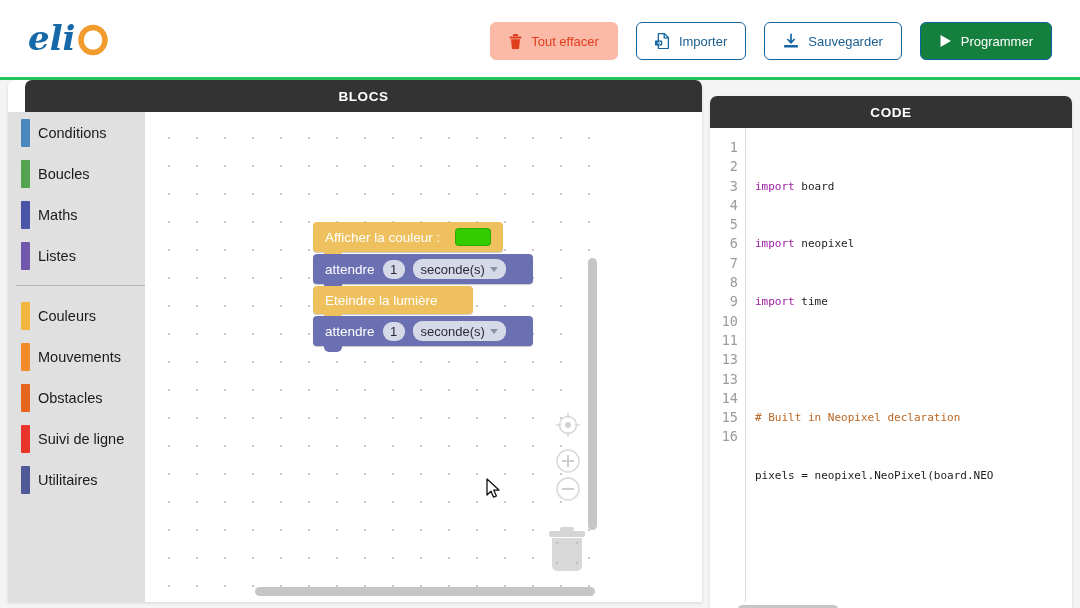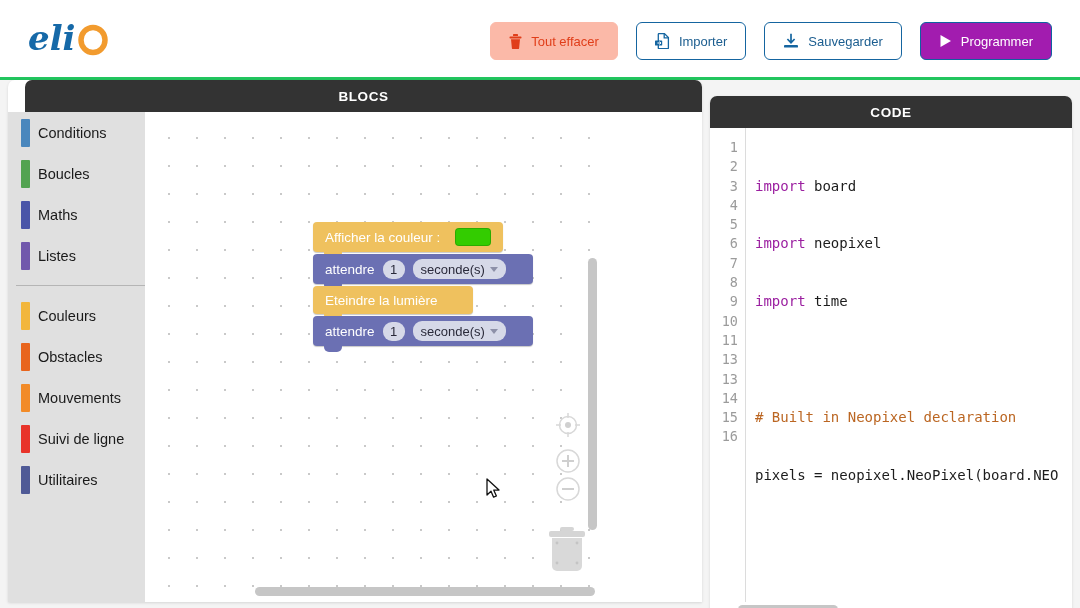--- a/index.html
+++ b/index.html
@@ -24,21 +24,21 @@
     display: flex; align-items: center; gap: 18px;
   }
   .btn {
     display: flex; align-items: center; justify-content: center; gap: 9px;
     height: 38px; padding: 0 18px;
     border-radius: 6px; font-size: 13px; cursor: pointer;
     white-space: nowrap; border: 1.6px solid transparent; background: #fff;
   }
   .btn-clear { background: #fbb9a8; color: #e03e1a; border-color: #fbb9a8; }
   .btn-outline { border-color: #1565a0; color: #1b5d8f; background: #ffffff; }
-  .btn-primary { background: #a21caf; color: #ffffff; border-color: #0f62a0; }
+  .btn-primary { background: #15803d; color: #ffffff; border-color: #0f62a0; }
   .btn .ico { display: inline-flex; align-items: center; }
 
   
   .workspace {
     position: absolute; left: 0; top: 80px; width: 1080px; height: 528px;
     background: #f4f4f4;
   }
 
   
   .panel { position: absolute; background: #ffffff;
@@ -133,21 +133,21 @@
                  display: flex; overflow: hidden; }
   .gutter {
     width: 36px; padding-top: 10px; text-align: right; padding-right: 7px;
     color: #9b9b9b; font-family: "DejaVu Sans Mono", monospace;
     font-size: 13.5px; line-height: 19.3px; border-right: 1px solid #dcdcdc;
     user-select: none;
   }
   .code-lines {
     flex: 1; padding: 10px 0 0 9px; white-space: pre;
     font-family: "DejaVu Sans Mono", monospace;
-    font-size: 14px; line-height: 19.3px; color: #1c1c1c;
+    font-size: 11px; line-height: 19.3px; color: #1c1c1c;
   }
   .kw  { color: #9b1fa0; }
   .cmt { color: #bb6622; }
   .code-hscroll {
     position: absolute; left: 28px; bottom: 4px; width: 100px; height: 9px;
     background: #c6c6c6; border-radius: 5px; cursor: pointer;
   }
 
   
   .cursor { position: absolute; left: 341px; top: 366px; pointer-events: none; }
@@ -237,26 +237,26 @@
           <span>Listes</span>
         </div>
 
         <div class="cat-divider"></div>
 
         <div class="cat">
           <span class="bar" style="background:#f2b63c"></span>
           <span>Couleurs</span>
         </div>
         <div class="cat">
+          <span class="bar" style="background:#f28b28"></span>
+          <span>Mouvements</span>
+        </div>
+        <div class="cat">
           <span class="bar" style="background:#e8651d"></span>
           <span>Obstacles</span>
-        </div>
-        <div class="cat">
-          <span class="bar" style="background:#f28b28"></span>
-          <span>Mouvements</span>
         </div>
         <div class="cat">
           <span class="bar" style="background:#e8342a"></span>
           <span>Suivi de ligne</span>
         </div>
         <div class="cat">
           <span class="bar" style="background:#4f5a96"></span>
           <span>Utilitaires</span>
         </div>
       </div>

